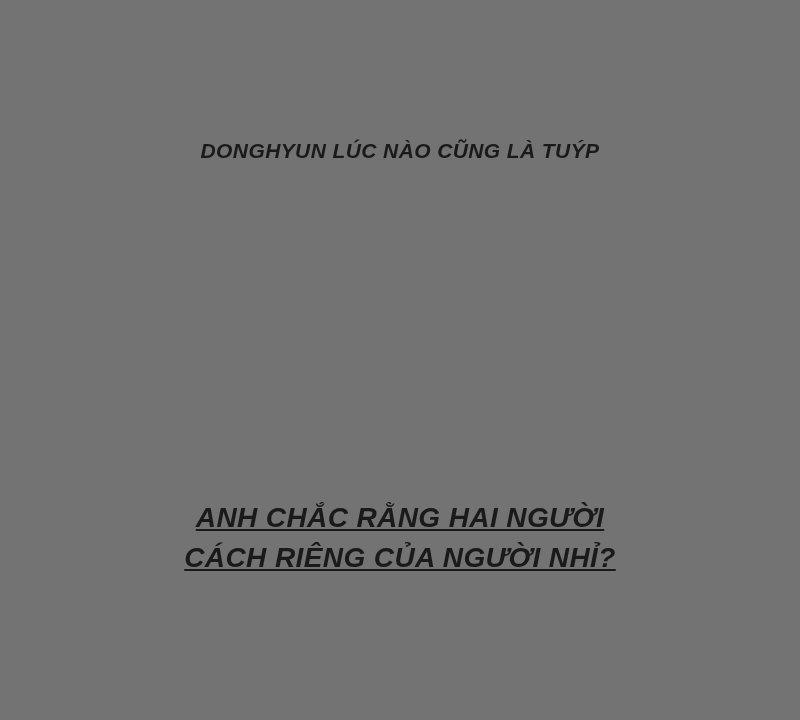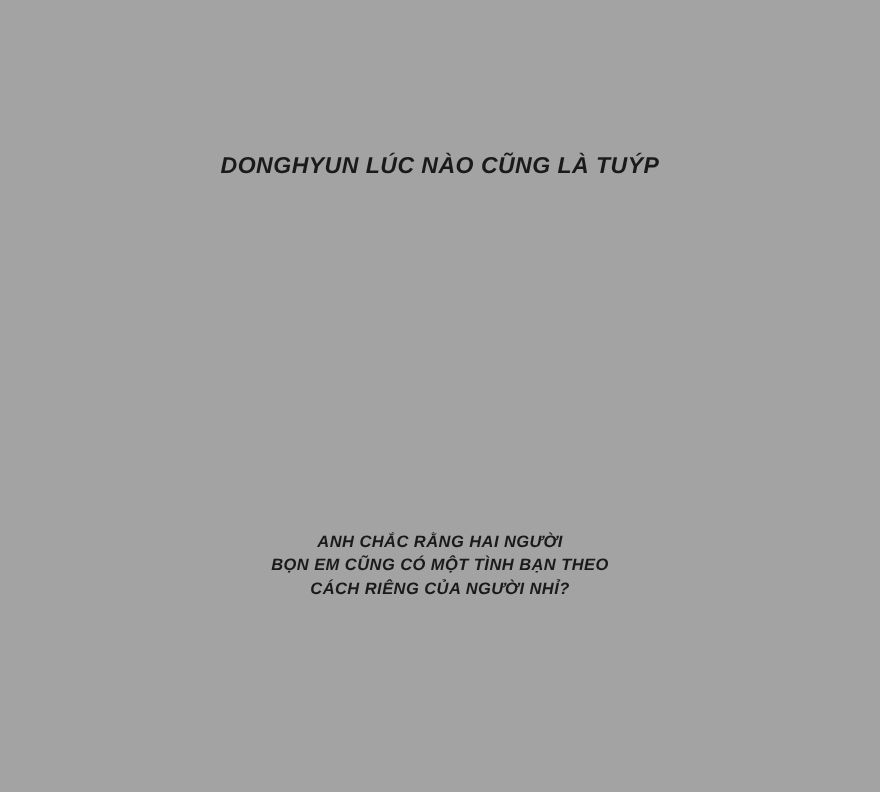--- a/index.html
+++ b/index.html
@@ -10,21 +10,21 @@
     width: 800px;
     height: 720px;
     background: #ffffff;
     font-family: "Liberation Sans", sans-serif;
     overflow: hidden;
   }
   .page {
     position: relative;
     width: 800px;
     height: 720px;
-    background: #a3a3a3;
+    background: #737373;
   }
   .caption-block {
     position: absolute;
     width: 100%;
     text-align: center;
     color: #1a1a1a;
     font-family: "Liberation Sans", sans-serif;
     font-weight: 600;
     font-style: italic;
     letter-spacing: 0.4px;
@@ -32,32 +32,32 @@
   .caption-line {
     display: block;
     white-space: pre;
     line-height: 1.42;
   }
   #caption-top {
     top: 136px;
     font-size: 21px;
   }
   #caption-bottom {
-    top: 482px;
-    font-size: 15px;
+    top: 498px;
+    font-size: 28px;
+    text-decoration: underline;
   }
 </style>
 </head>
 <body>
 
 <div class="page">
 
   <div class="caption-block" id="caption-top">
     <span class="caption-line">DONGHYUN LÚC NÀO CŨNG LÀ TUÝP</span>
   </div>
 
   <div class="caption-block" id="caption-bottom">
     <span class="caption-line">ANH CHẮC RẰNG HAI NGƯỜI</span>
-    <span class="caption-line">BỌN EM CŨNG CÓ MỘT TÌNH BẠN THEO</span>
     <span class="caption-line">CÁCH RIÊNG CỦA NGƯỜI NHỈ?</span>
   </div>
 
 </div>
 
 </body></html>

